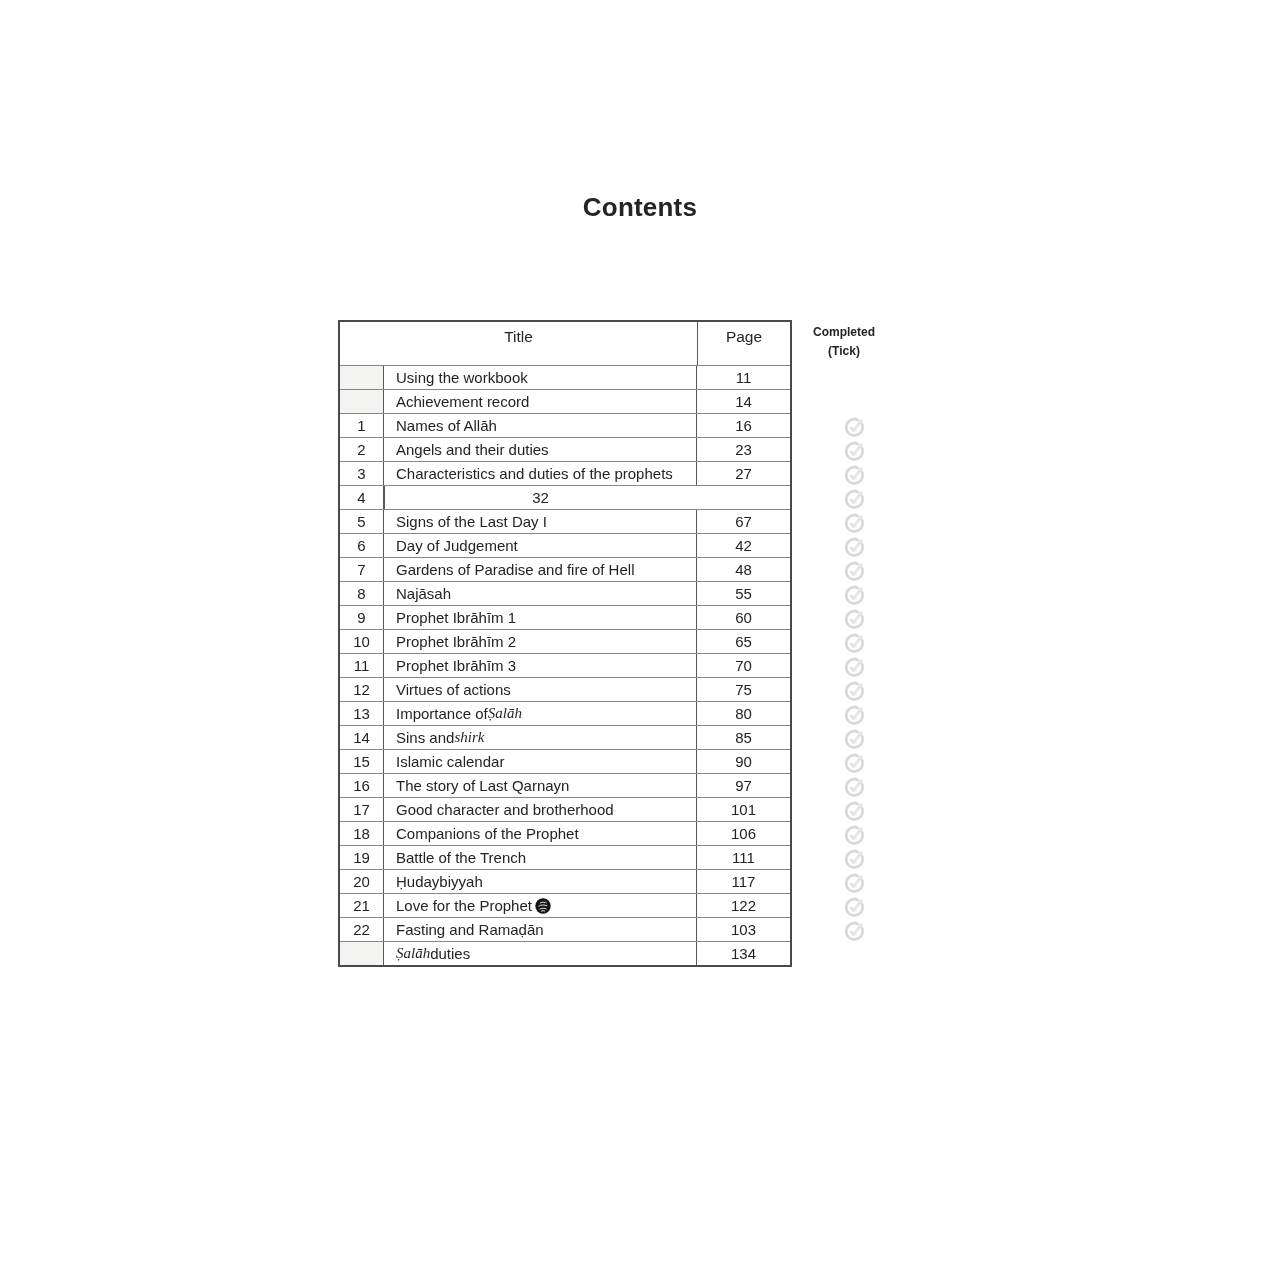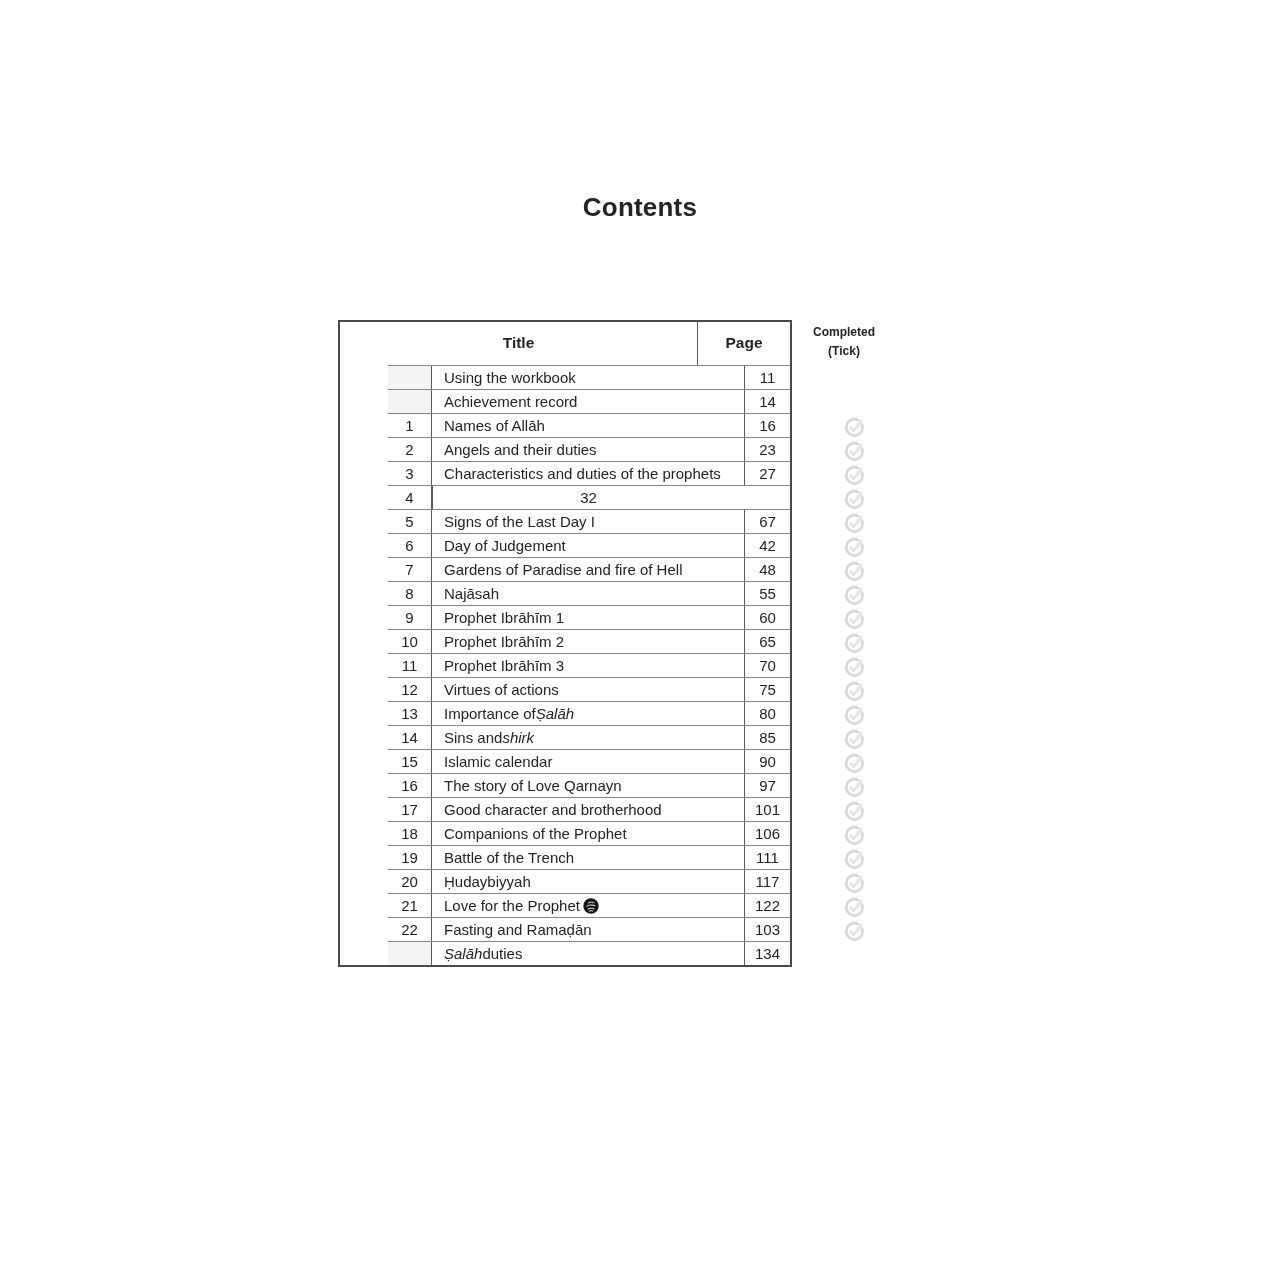--- a/index.html
+++ b/index.html
@@ -35,53 +35,52 @@
   .header-row {
     display: grid;
     grid-template-columns: 357px 1fr;
     height: 43px;
     box-sizing: border-box;
   }
   .head {
     display: flex;
     justify-content: center;
     align-items: flex-start;
-    padding-top: 12px;
+    padding-top: 6px;
     font-size: 15.5px;
-    font-weight: bold;
+    font-weight: normal;
     box-sizing: border-box;
   }
   .page-head { border-left: 1px solid var(--table-vertical-line, #59595b); }
   .row {
     display: grid;
     grid-template-columns: 44px 312px 1fr;
     height: 24px;
     box-sizing: border-box;
     border-top: 1px solid var(--table-row-line, #87878a);
-    margin-left: 48px;
   }
   .cell {
     box-sizing: border-box;
     display: flex;
     align-items: center;
     font-size: 15px;
     overflow: hidden;
     white-space: nowrap;
   }
   .cell.num {
     justify-content: center;
     border-right: 1px solid var(--table-vertical-line, #59595b);
   }
   .cell.num.shaded { background: var(--shaded-cell, #f4f4f3); }
   .cell.title { padding-left: 12px; }
   .cell.pagenum {
     justify-content: center;
     border-left: 1px solid var(--table-vertical-line, #59595b);
   }
-  .it { font-style: italic; }
+  .it { font-style: italic; font-family: Liberation Serif, serif; }
   .completed-head {
     position: absolute;
     left: 798px;
     top: 323px;
     width: 92px;
     text-align: center;
     font-size: 12px;
     font-weight: bold;
     line-height: 19px;
   }
@@ -234,21 +233,21 @@
         <div class="row">
           <div class="cell num">15</div>
           <div class="cell title">
             <span>Islamic calendar</span>
           </div>
           <div class="cell pagenum">90</div>
         </div>
         <div class="row">
           <div class="cell num">16</div>
           <div class="cell title">
-            <span>The story of Love Qarnayn</span>
+            <span>The story of Last Qarnayn</span>
           </div>
           <div class="cell pagenum">97</div>
         </div>
         <div class="row">
           <div class="cell num">17</div>
           <div class="cell title">
             <span>Good character and brotherhood</span>
           </div>
           <div class="cell pagenum">101</div>
         </div>

